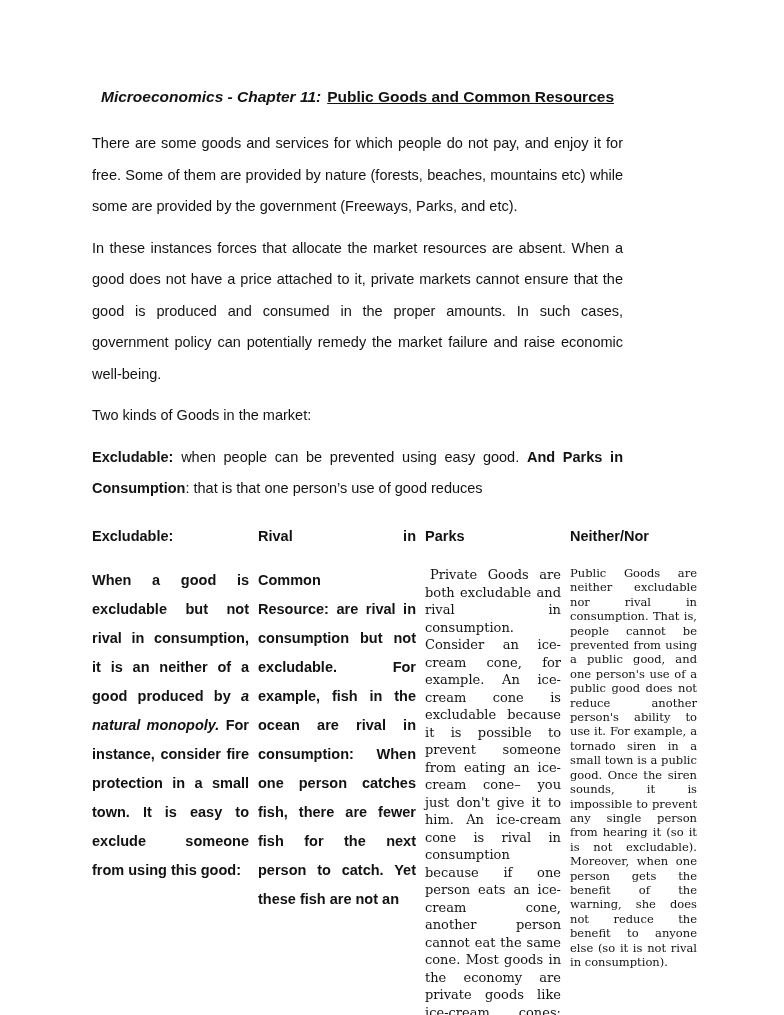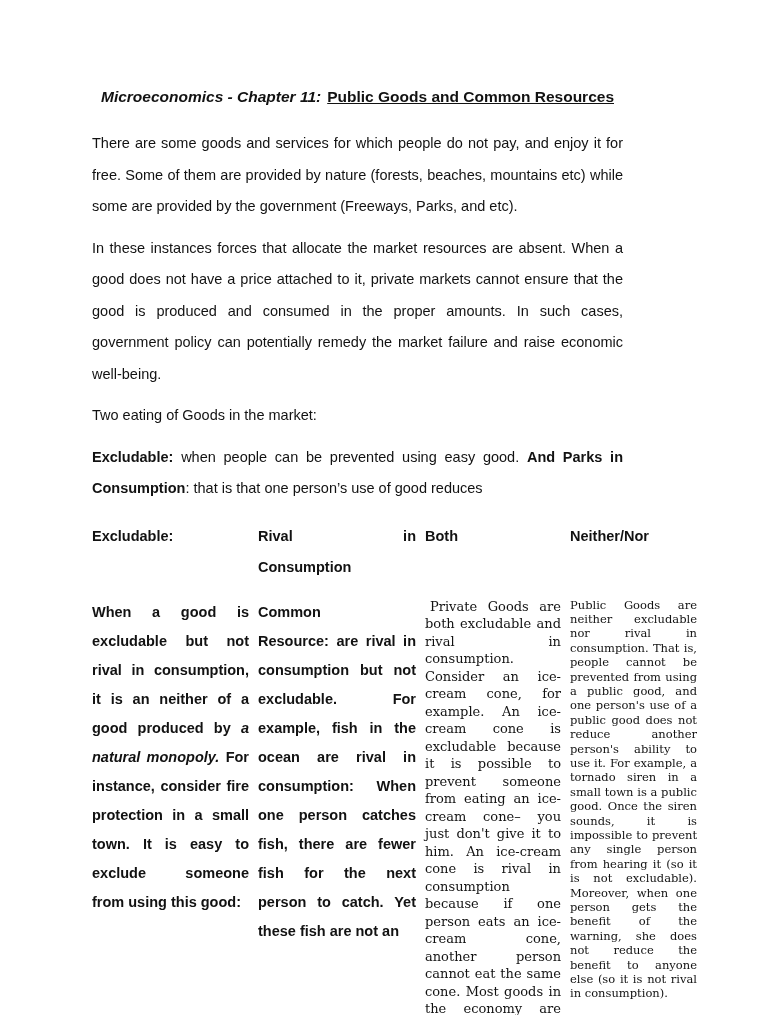--- a/index.html
+++ b/index.html
@@ -82,35 +82,34 @@
 <body>
 
 <div class="page">
 
   <h1 class="doc-title"><span class="title-italic">Microeconomics - Chapter 11:</span><span class="title-underline">Public Goods and Common Resources</span></h1>
 
   <p class="para">There are some goods and services for which people do not pay, and enjoy it for free. Some of them are provided by nature (forests, beaches, mountains etc) while some are provided by the government (Freeways, Parks, and etc).</p>
 
   <p class="para">In these instances forces that allocate the market resources are absent. When a good does not have a price attached to it, private markets cannot ensure that the good is produced and consumed in the proper amounts. In such cases, government policy can potentially remedy the market failure and raise economic well-being.</p>
 
-  <p class="para">Two eating of Goods in the market:</p>
+  <p class="para">Two kinds of Goods in the market:</p>
 
   <p class="para"><span class="bold">Excludable:</span><span> when people can be prevented using easy good. </span><span class="bold">And Parks in Consumption</span><span>: that is that one person’s use of good reduces</span></p>
 
   <div class="goods-table">
 
     <div class="th">Excludable:</div>
     <div class="th">
       <div class="th-split">
           <span>Rival</span>
           <span>in</span>
         </div>
-      <div>Consumption</div>
     </div>
-    <div class="th">Both</div>
+    <div class="th">Parks</div>
     <div class="th">Neither/Nor</div>
 
     <div class="cell-bold"><span>When a good is excludable but not rival in consumption, it is an neither of a good produced by </span><span class="ital">a natural monopoly.</span><span> For instance, consider fire protection in a small town. It is easy to exclude someone from using this good:</span></div>
 
     <div class="cell-bold"><span>Common</span><br><span>Resource: are rival in consumption but not excludable. For example, fish in the ocean are rival in consumption: When one person catches fish, there are fewer fish for the next person to catch. Yet these fish are not an</span></div>
 
     <div class="cell-serif-lg">Private Goods are both excludable and rival in consumption. Consider an ice-cream cone, for example. An ice-cream cone is excludable because it is possible to prevent someone from eating an ice-cream cone– you just don't give it to him. An ice-cream cone is rival in consumption because if one person eats an ice-cream cone, another person cannot eat the same cone. Most goods in the economy are private goods like ice-cream cones: You don't get one unless</div>
 
     <div class="cell-serif-sm">Public Goods are neither excludable nor rival in consumption. That is, people cannot be prevented from using a public good, and one person's use of a public good does not reduce another person's ability to use it. For example, a tornado siren in a small town is a public good. Once the siren sounds, it is impossible to prevent any single person from hearing it (so it is not excludable). Moreover, when one person gets the benefit of the warning, she does not reduce the benefit to anyone else (so it is not rival in consumption).</div>
 

